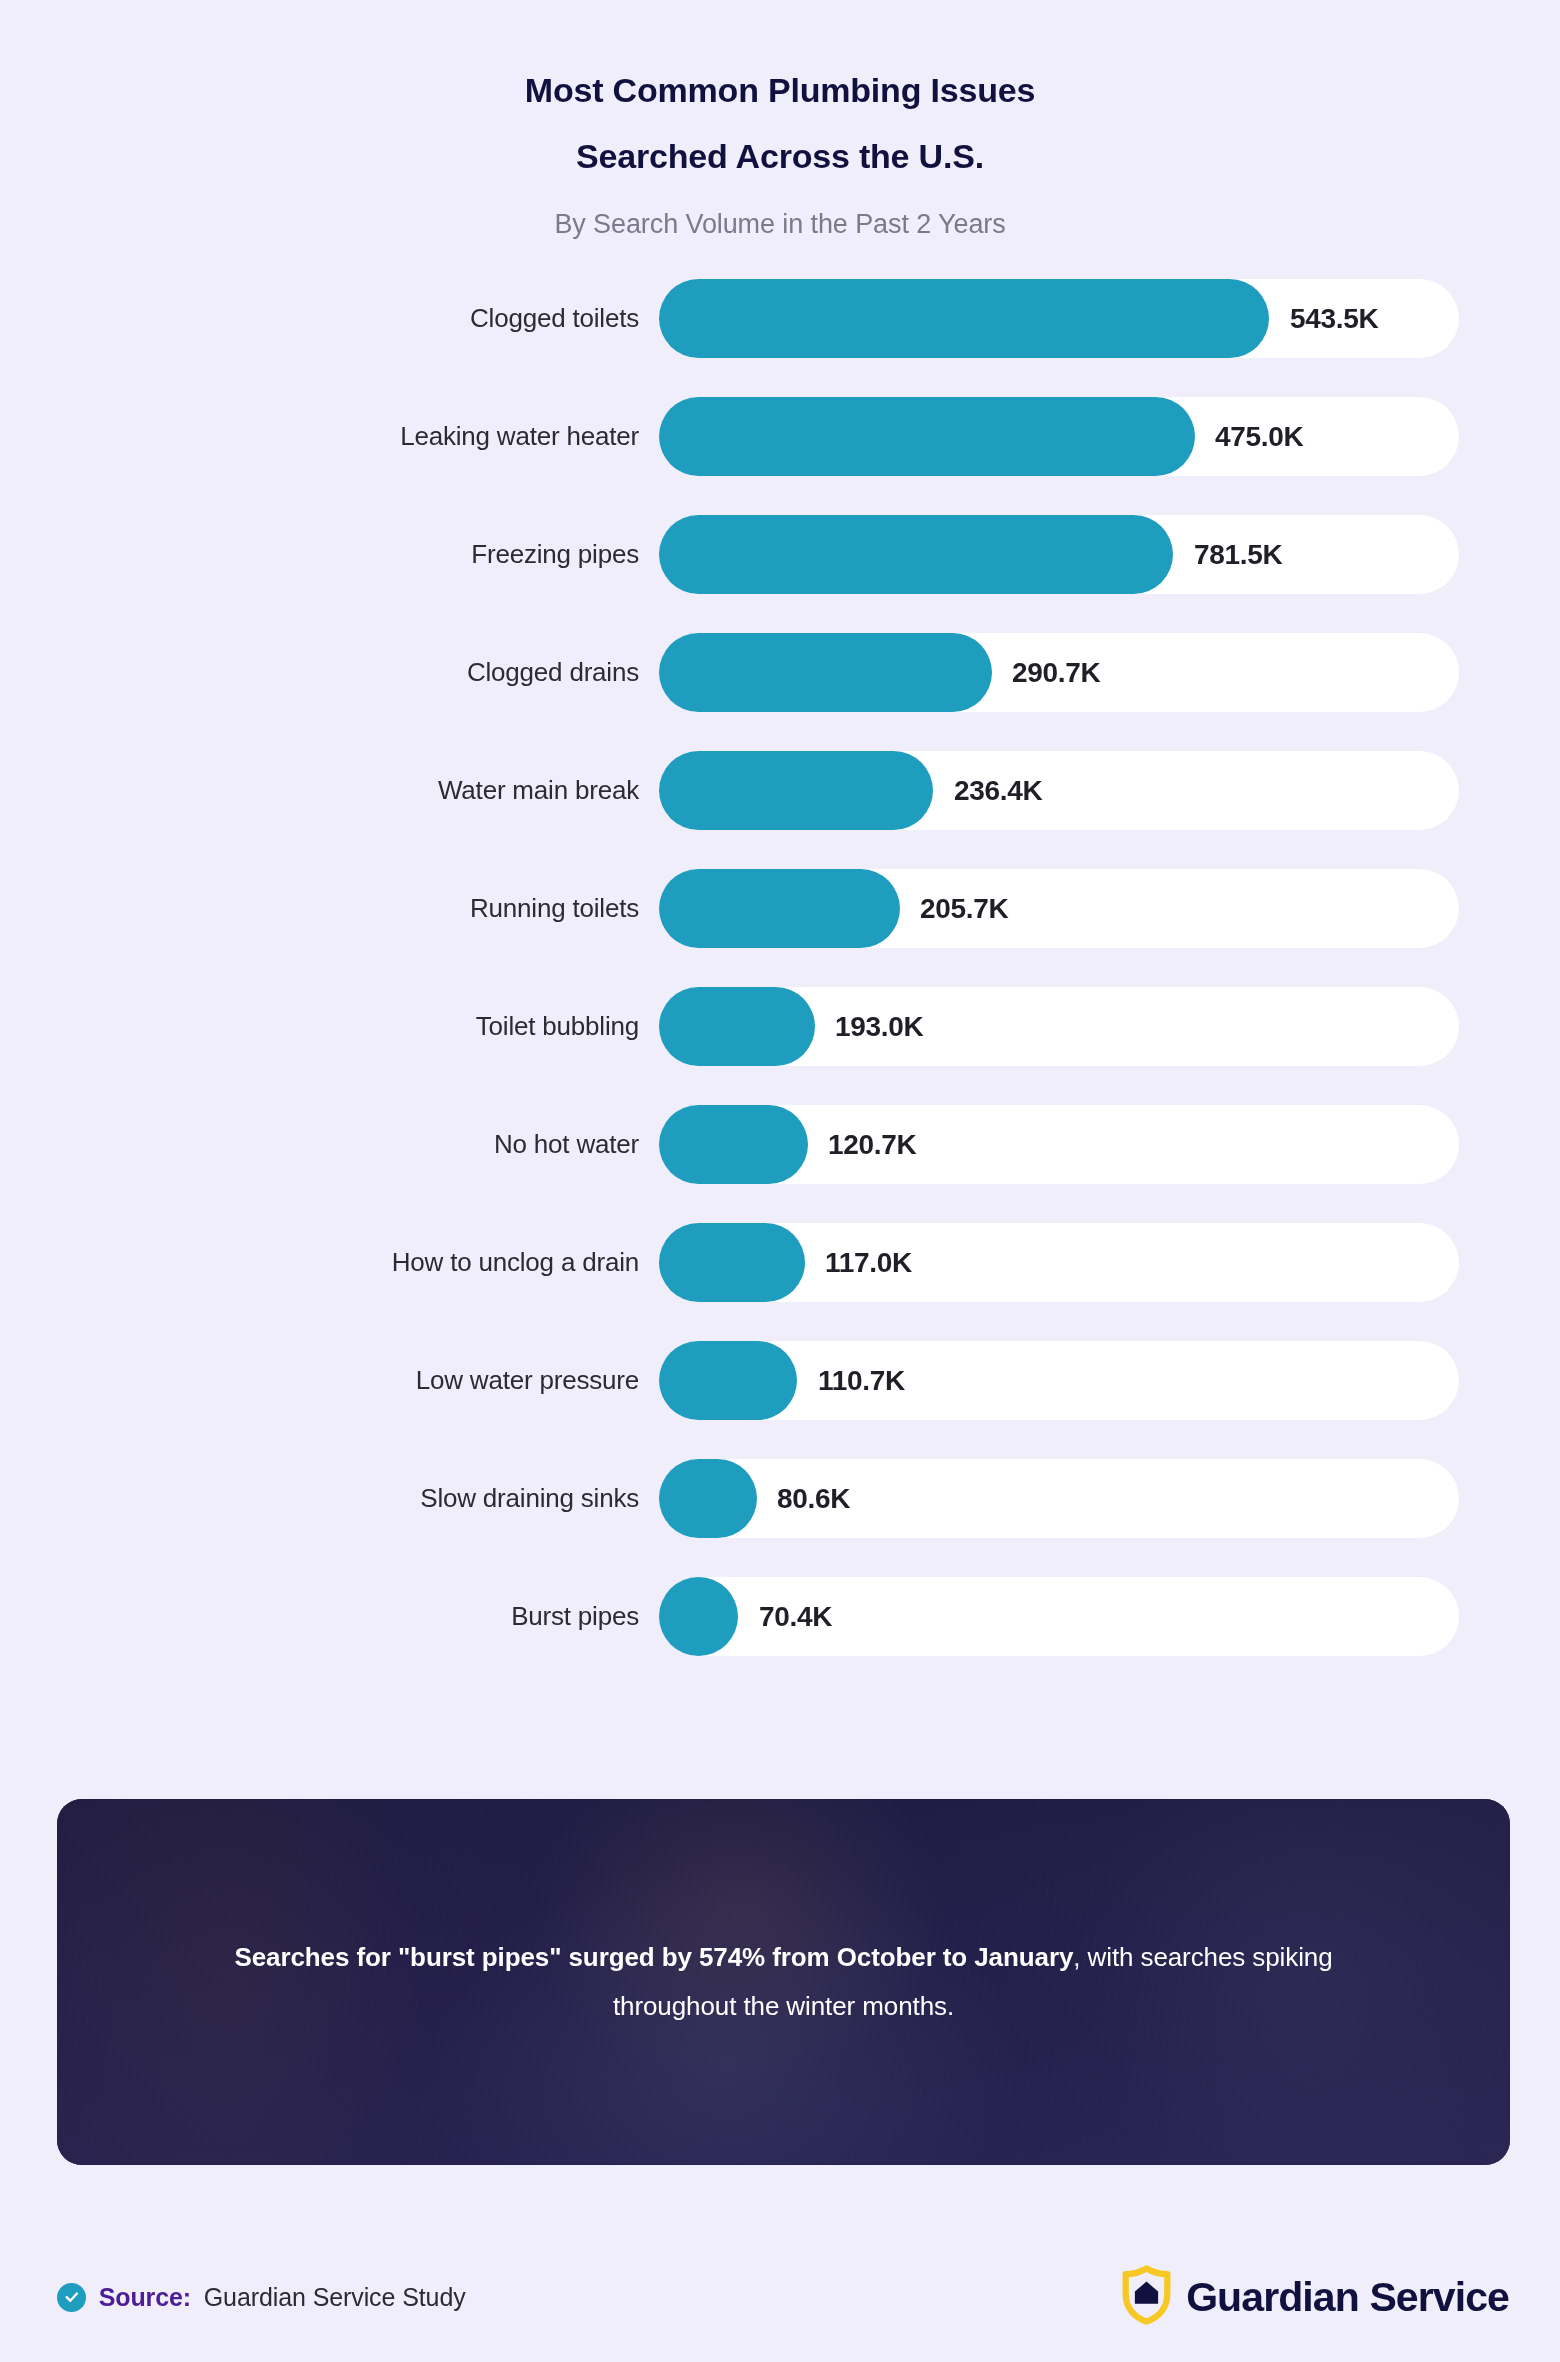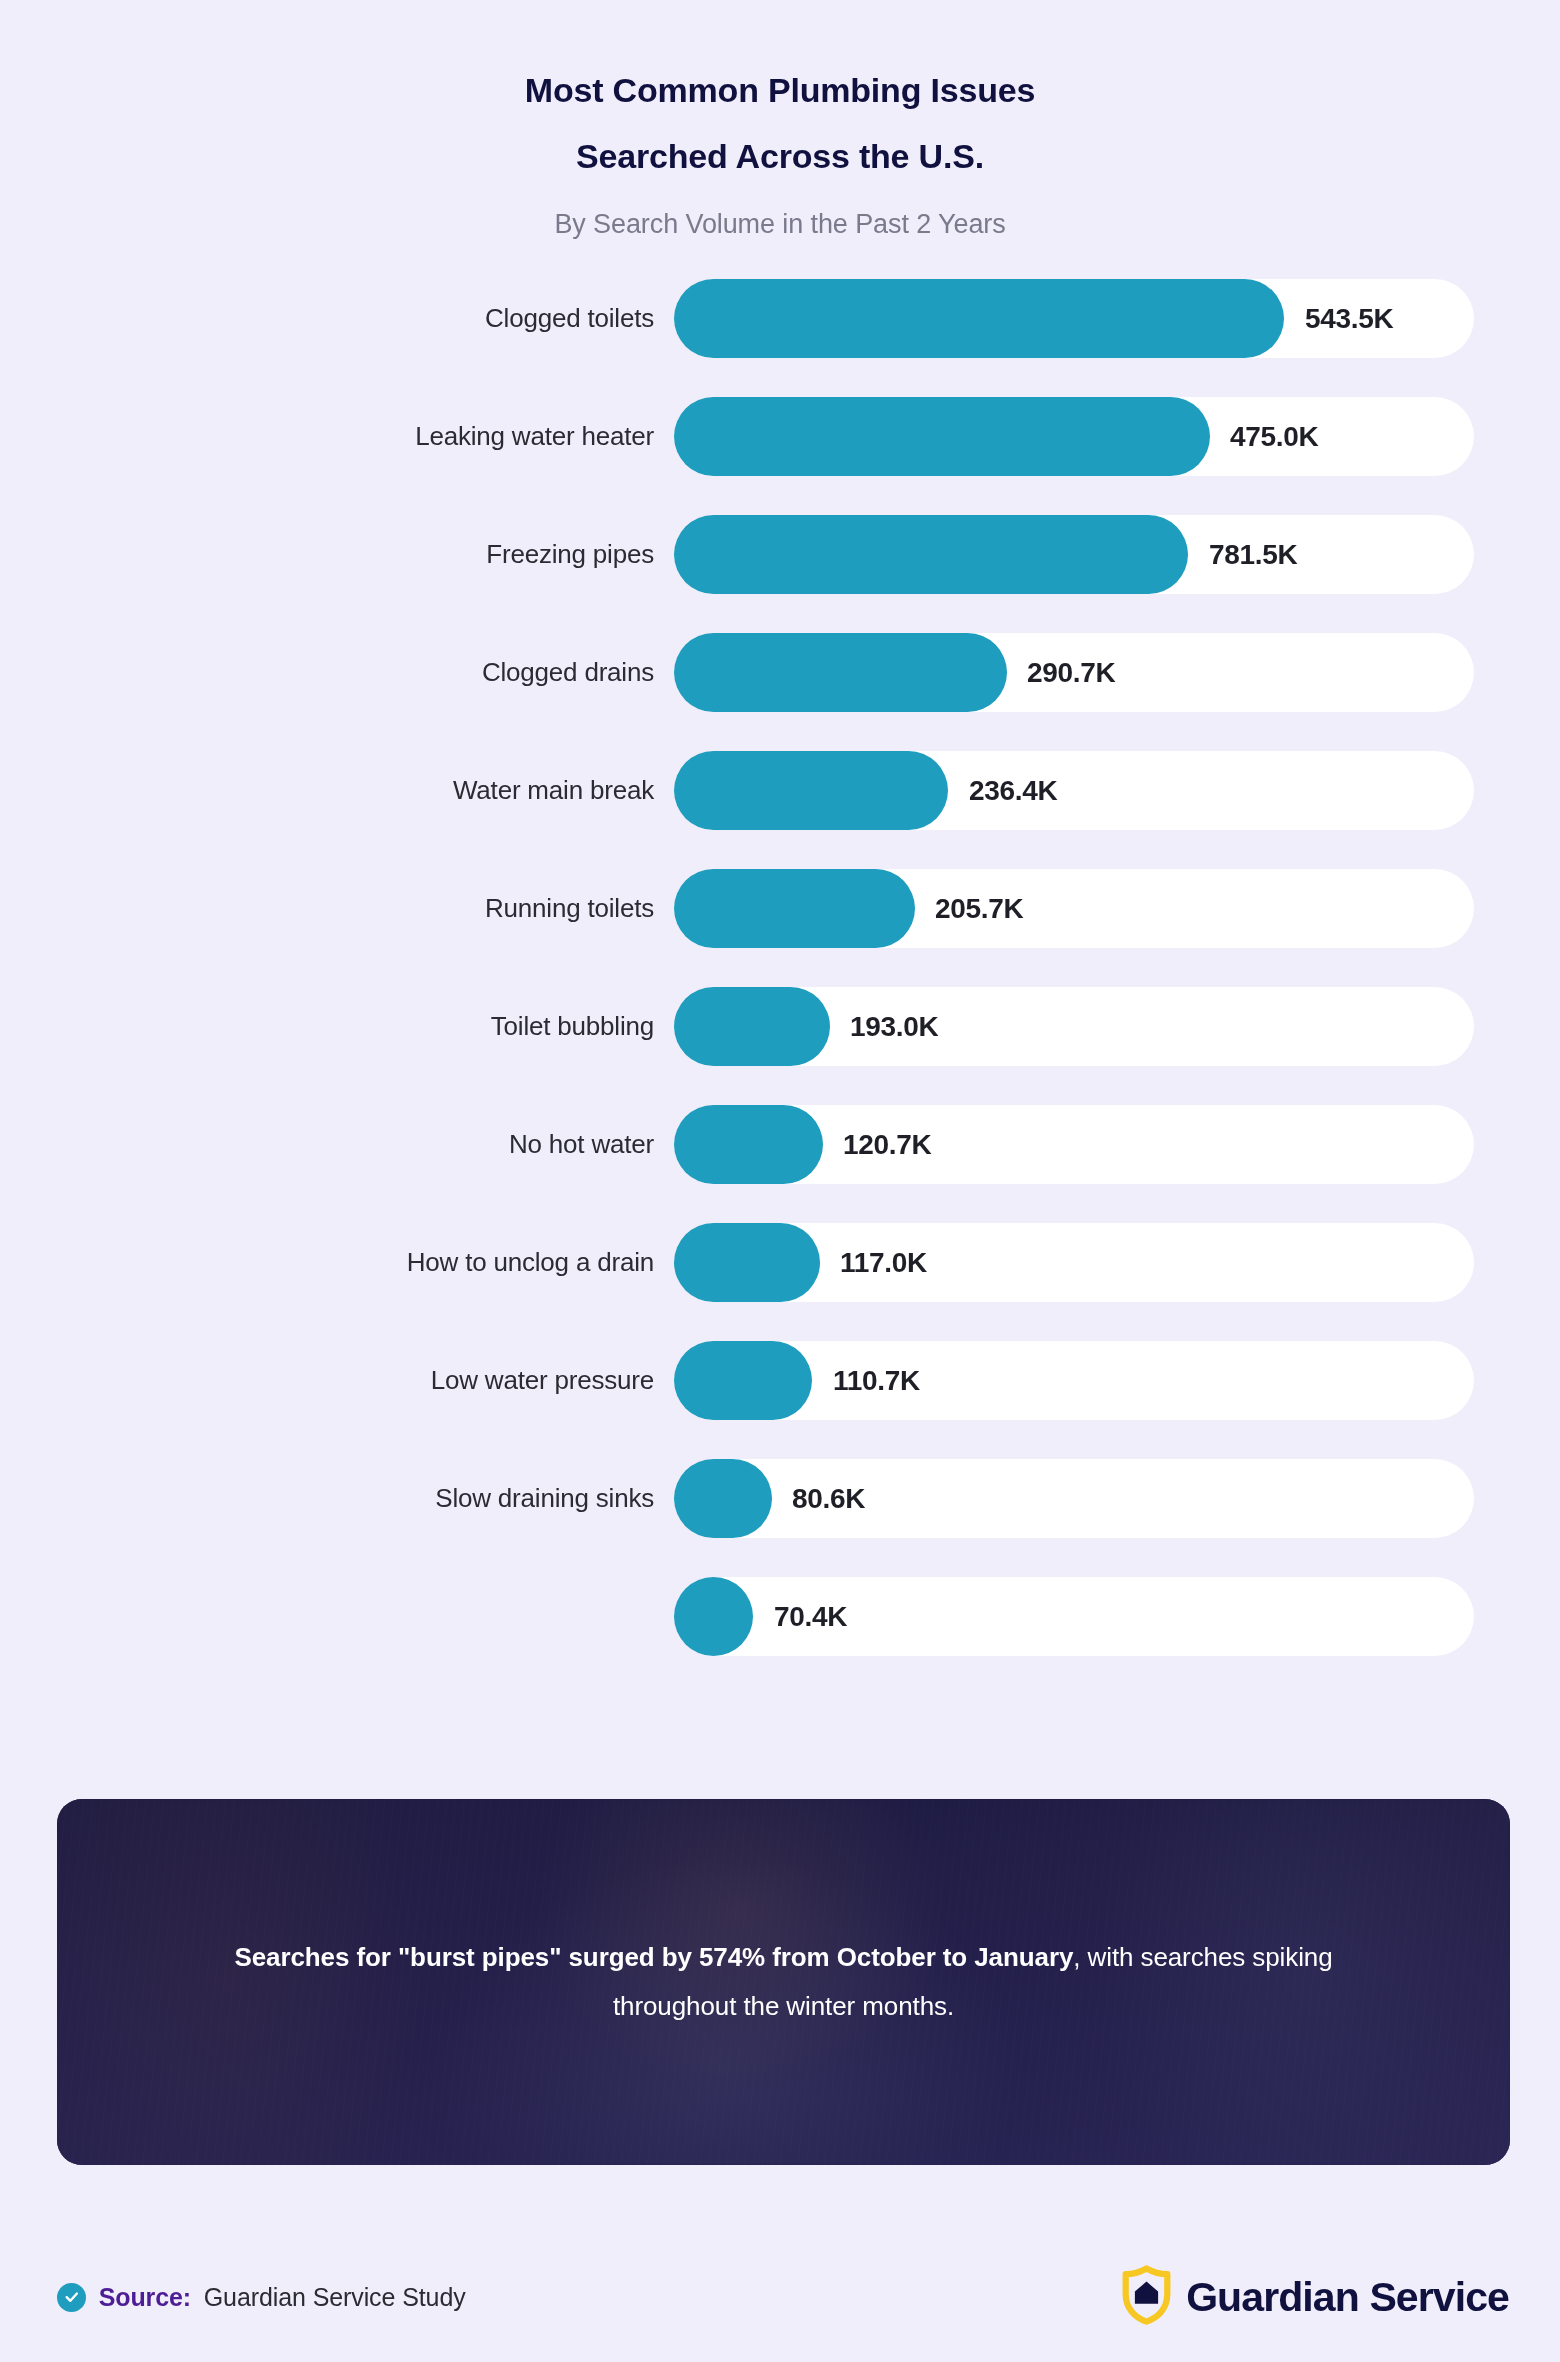--- a/index.html
+++ b/index.html
@@ -45,21 +45,20 @@
     color: #7a7a8c;
     letter-spacing: -0.1px;
   }
 
   
   .chart {
     position: absolute;
     top: 279px;
     left: 0;
     width: 1560px;
-    padding-left: 15px;
   }
 
   .row {
     position: relative;
     height: 118px;
   }
 
   .row-label {
     position: absolute;
     left: 0;
@@ -292,20 +291,21 @@
         </div>
       </div>
       <div class="row">
         <div class="row-label">Slow draining sinks</div>
         <div class="track">
           <div class="bar" style="width: 98px;"></div>
           <div class="value" style="left: 118px;">80.6K</div>
         </div>
       </div>
       <div class="row">
+        <div class="row-label">Burst pipes</div>
         <div class="track">
           <div class="bar" style="width: 79px;"></div>
           <div class="value" style="left: 100px;">70.4K</div>
         </div>
       </div>
     </div>
 
   <div class="callout">
     <div class="callout-photo"></div>
     <div class="callout-rain"></div>

